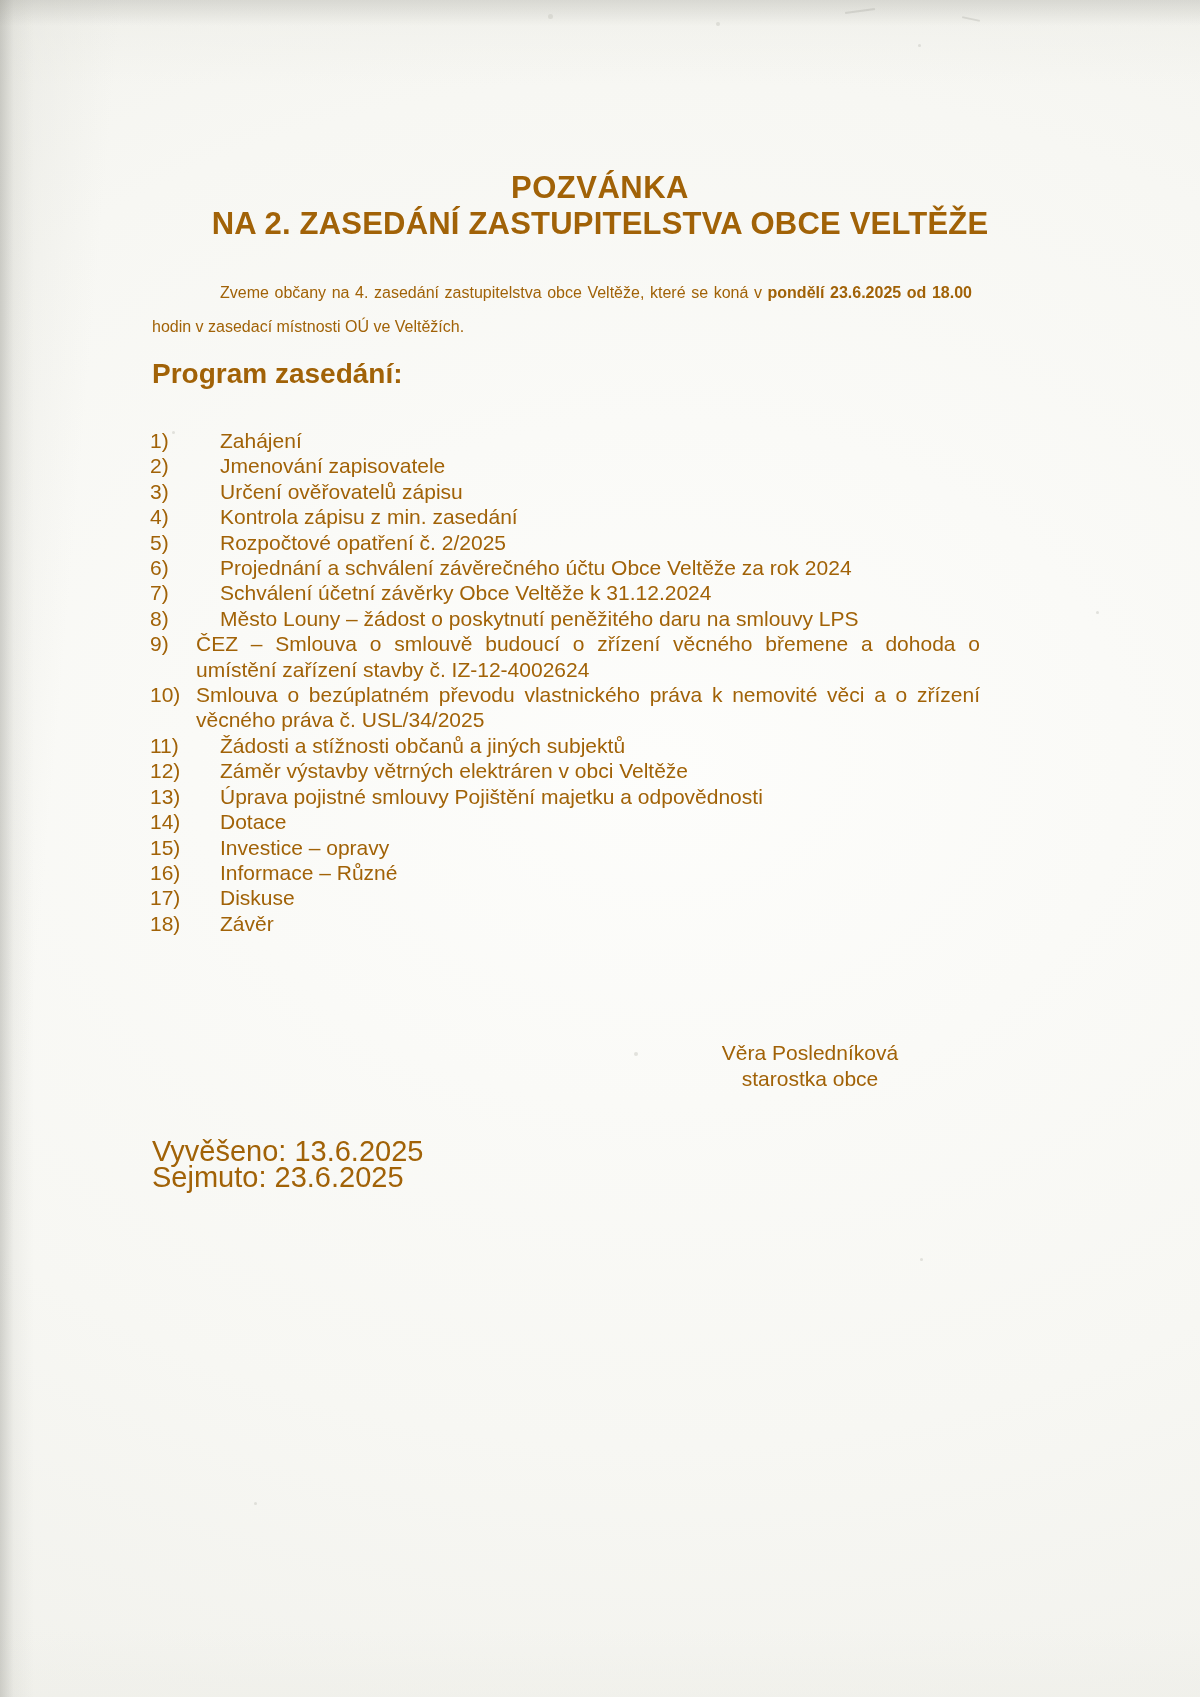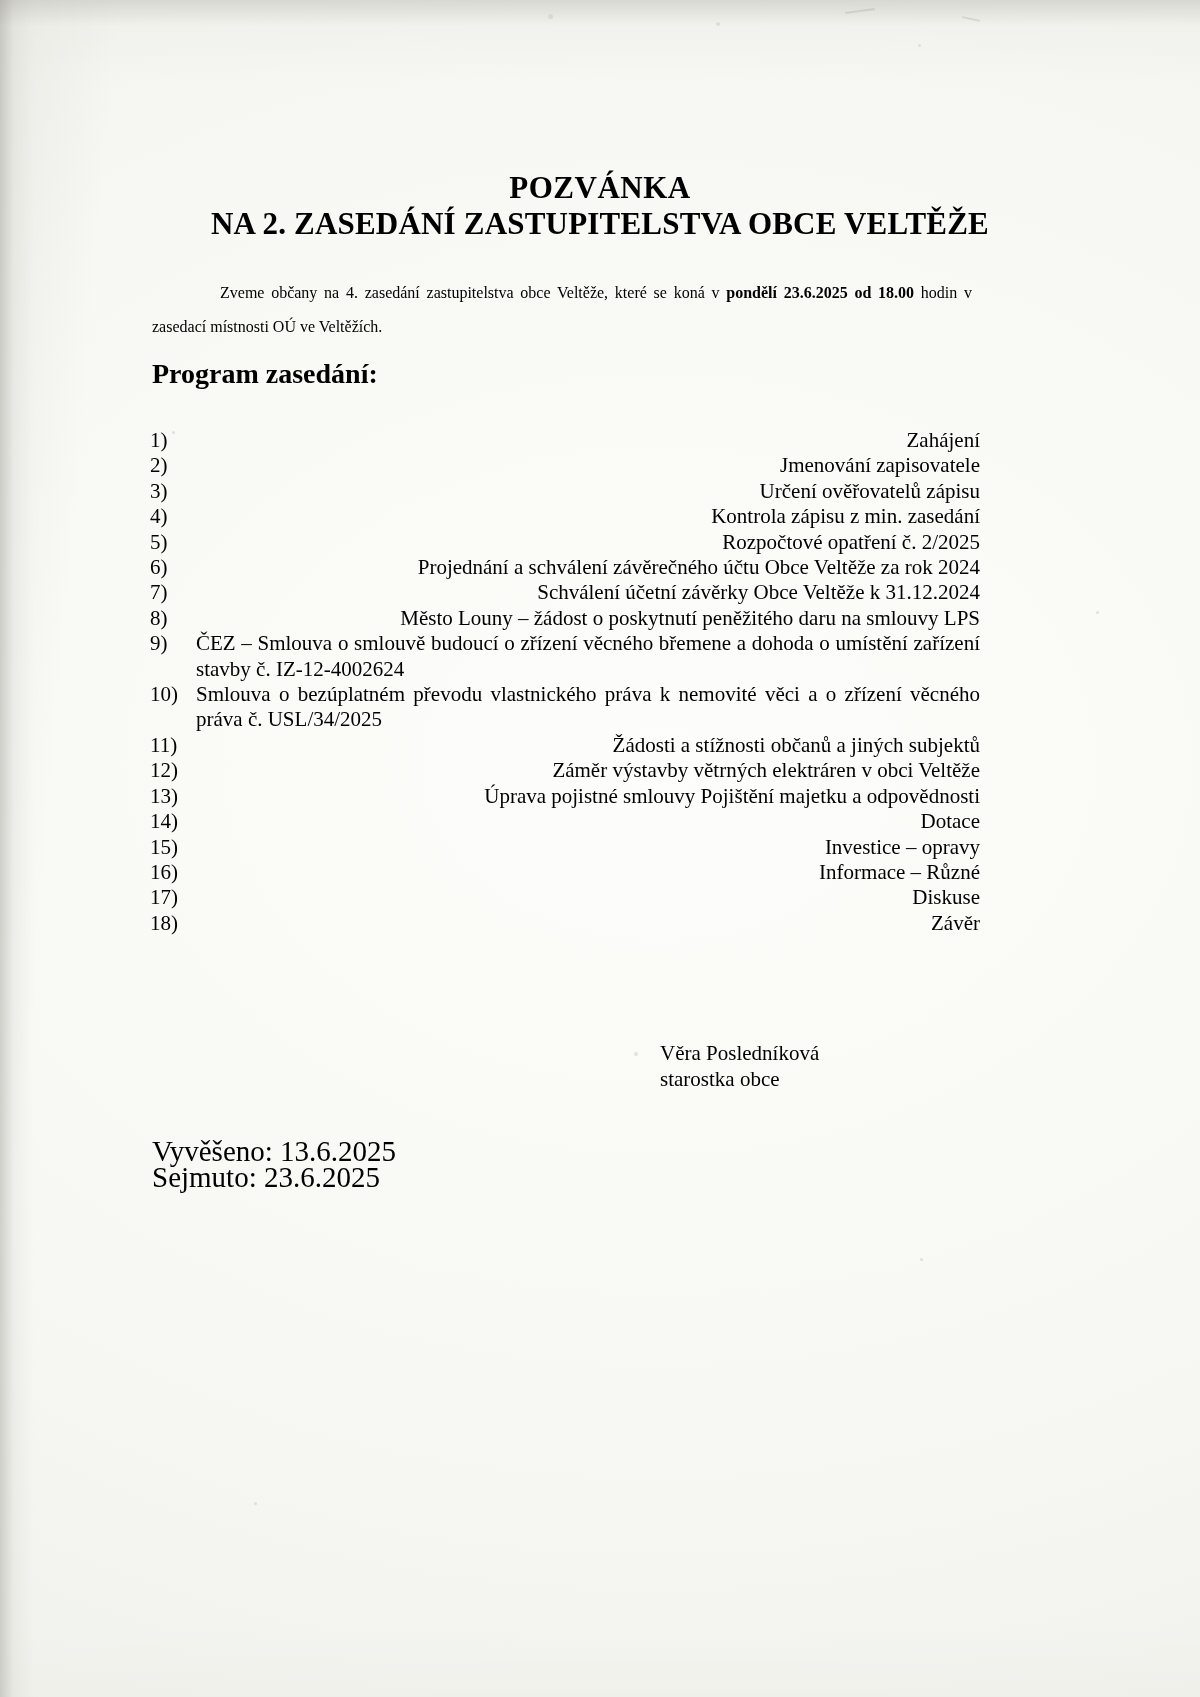--- a/index.html
+++ b/index.html
@@ -6,22 +6,22 @@
     margin: 0;
     padding: 0;
     background: #ffffff;
   }
   .page {
     position: relative;
     width: 1200px;
     height: 1697px;
     background: #fbfbf8;
     overflow: hidden;
-    font-family: Liberation Serif, serif;
-    color: #000000;
+    font-family: Liberation Sans, sans-serif;
+    color: #a16207;
   }
   
   .paper-tint {
     position: absolute;
     inset: 0;
     background:
       linear-gradient(95deg, rgba(228,228,222,0.55) 0%, rgba(252,252,250,0) 9%),
       linear-gradient(180deg, rgba(236,236,230,0.55) 0%, rgba(252,252,250,0) 5%),
       linear-gradient(0deg, rgba(238,238,232,0.5) 0%, rgba(252,252,250,0) 4%),
       radial-gradient(ellipse 1500px 1100px at 55% 45%, #fdfdfb 0%, #f7f7f3 62%, #f1f1ec 100%);
@@ -124,28 +124,29 @@
     min-width: 42px;
     text-align: left;
     padding-right: 4px;
     white-space: nowrap;
   }
   .agenda-text {
     flex: 1 1 auto;
     text-align: justify;
     text-justify: inter-word;
   }
-  .agenda-text.nojust { text-align: right; }
+  .agenda-text.nojust { text-align: left; margin-left: 24px; }
 
   
   .signature {
     position: absolute;
     top: 1040px;
     left: 660px;
     width: 300px;
+    text-align: center;
     font-size: 21px;
     line-height: 26px;
   }
 
   
   .footer-dates {
     position: absolute;
     top: 1138px;
     left: 152px;
     font-size: 29px;

